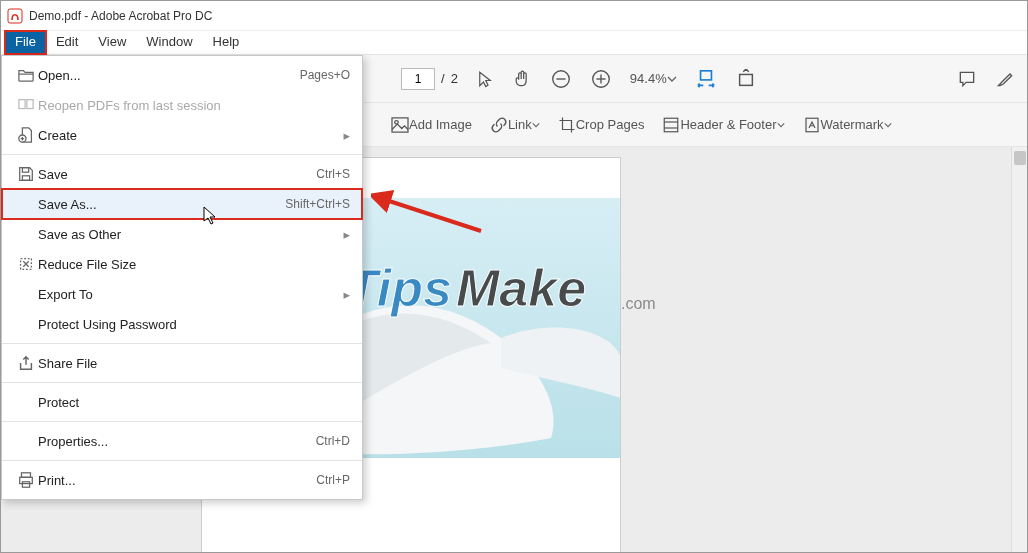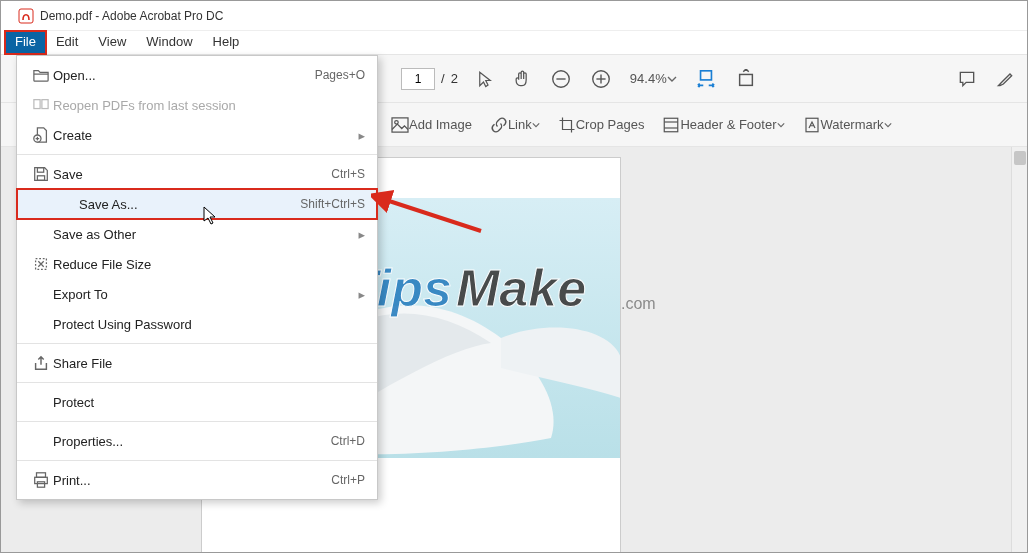--- a/index.html
+++ b/index.html
@@ -1,19 +1,19 @@
 <!DOCTYPE html>
 <html><head>
 <meta charset="utf-8">
 <style>
   * { box-sizing: border-box; }
   html, body { margin: 0; padding: 0; font-family: "Segoe UI", Arial, sans-serif; font-size: 13px; color: #333; background: #fff; }
   .window { width: 1028px; height: 553px; border: 1px solid #999; position: relative; overflow: hidden; background: #fff; }
   
-  .title-bar { height: 30px; display: flex; align-items: center; padding: 0 6px; background: #fff; border-bottom: 1px solid #eee; margin-left: 11px; }
+  .title-bar { height: 30px; display: flex; align-items: center; padding: 0 6px; background: #fff; border-bottom: 1px solid #eee; }
   .title-bar .app-icon { width: 16px; height: 16px; margin-right: 6px; }
   .title-bar .title-text { font-size: 12px; color: #333; }
   
   .menu-bar { height: 24px; display: flex; align-items: stretch; padding: 0 4px; border-bottom: 1px solid #e5e5e5; background: #fff; }
   .menu-bar .menu-item { padding: 3px 10px; font-size: 13px; cursor: default; }
   .menu-bar .menu-item.active { background: #0a64a4; color: #fff; position: relative; }
   .menu-bar .file-hilite { outline: 2px solid #d92a1c; outline-offset: -1px; }
   
   .toolbar { height: 48px; display: flex; align-items: center; gap: 18px; padding: 0 12px; border-bottom: 1px solid #e5e5e5; background: #f6f6f6; }
   .toolbar.secondary { background: #f6f6f6; height: 44px; }
@@ -22,25 +22,25 @@
   .page-box { display: flex; align-items: center; gap: 6px; }
   .page-input { width: 34px; height: 22px; text-align: center; border: 1px solid #bbb; font-size: 12px; }
   
   .main-area { position: relative; height: calc(553px - 30px - 24px - 48px - 44px); background: #ececec; display:flex; }
   .doc-canvas { margin: 10px auto; background: #fff; border: 1px solid #ccc; width: 420px; height: 400px; position: relative; overflow:hidden;}
   .doc-canvas .inner-img { position:absolute; left:0; top:40px; width:100%; height:260px; }
   .doc-title { position:absolute; left: 10px; top: 0; font-size: 38px; font-weight: 400; color: #111; }
   .scrollbar-v { width: 16px; background: #f0f0f0; border-left: 1px solid #ddd; position:relative;}
   .scrollbar-v .thumb { position:absolute; top:4px; left:2px; width:12px; height:14px; background:#c6c6c6; border-radius:2px;}
   
-  .file-menu { position: absolute; left: 15px; top: 54px; width: 362px; background: #fff; border: 1px solid #c8c8c8; box-shadow: 3px 3px 8px rgba(0,0,0,0.2); z-index: 20; padding: 4px 0; }
+  .file-menu { position: absolute; left: 0; top: 54px; width: 362px; background: #fff; border: 1px solid #c8c8c8; box-shadow: 3px 3px 8px rgba(0,0,0,0.2); z-index: 20; padding: 4px 0; }
   .file-menu .sep { height: 1px; background: #e3e3e3; margin: 4px 0; }
   .file-menu .mi { display: flex; align-items: center; height: 30px; padding: 0 12px; font-size: 13px; color: #222; cursor: default; }
   .file-menu .mi.disabled { color: #a9a9a9; }
-  .file-menu .mi.highlighted { background: #e9f2fb; outline: 2px solid #d92a1c; outline-offset: -1px; gap: 26px; }
+  .file-menu .mi.highlighted { background: #e9f2fb; outline: 2px solid #d92a1c; outline-offset: -1px; }
   .file-menu .mi .ico { width: 24px; display:flex; align-items:center; justify-content:center; color:#666; }
   .file-menu .mi .lbl { flex: 1; }
   .file-menu .mi .sc { color: #666; font-size: 12px; }
   .file-menu .mi .sub { color:#888; }
   
   .annot-arrow { position: absolute; z-index: 30; pointer-events:none; }
   
   .cursor { position: absolute; left: 202px; top: 205px; z-index:40; pointer-events:none; }
   
   .watermark { position:absolute; left: 345px; top: 250px; z-index: 5; pointer-events:none; opacity:0.9;}

